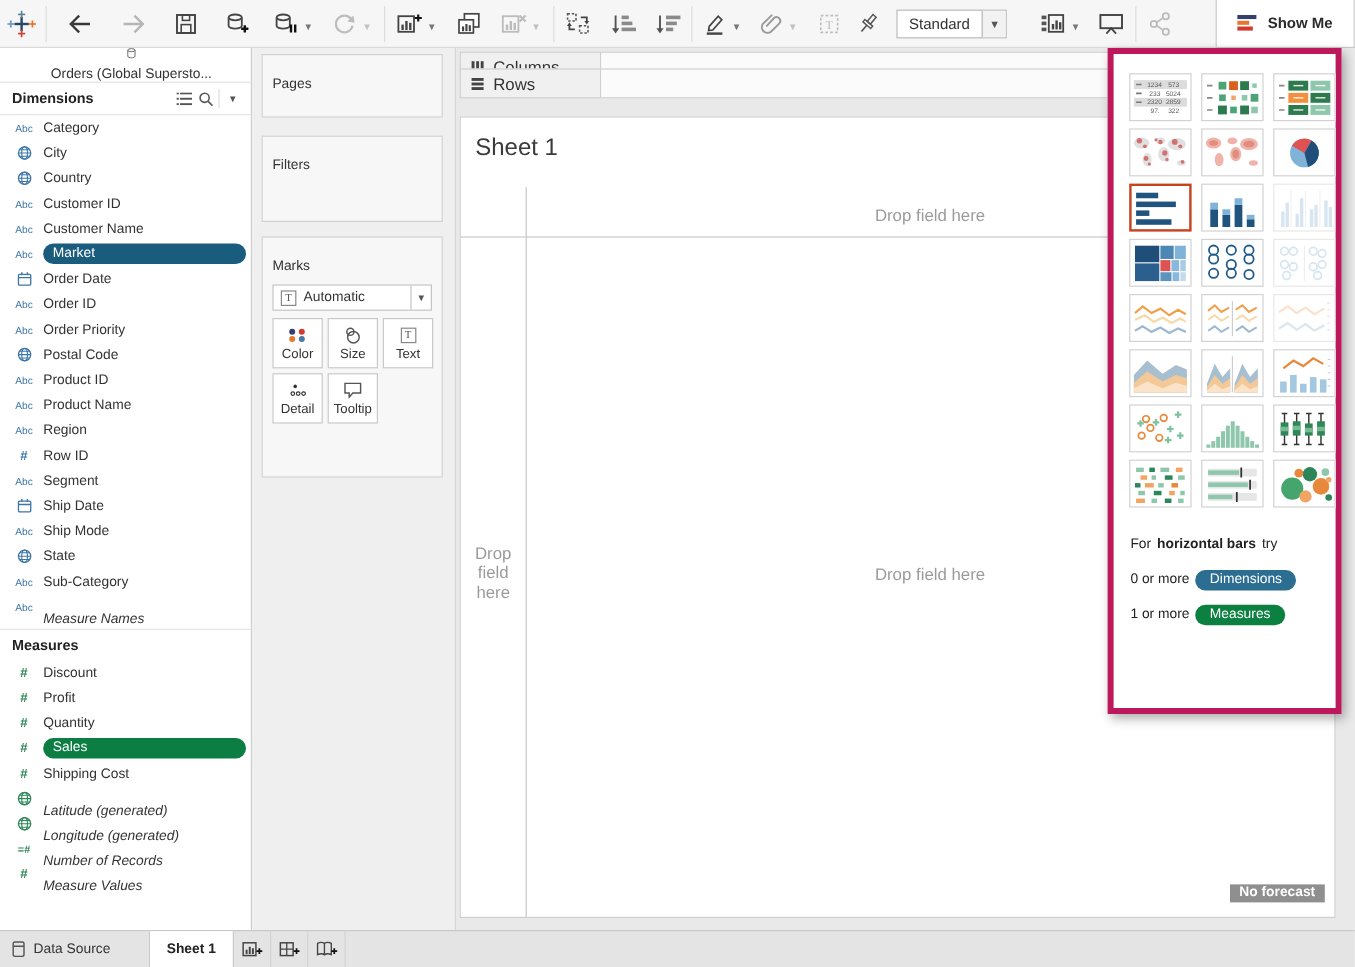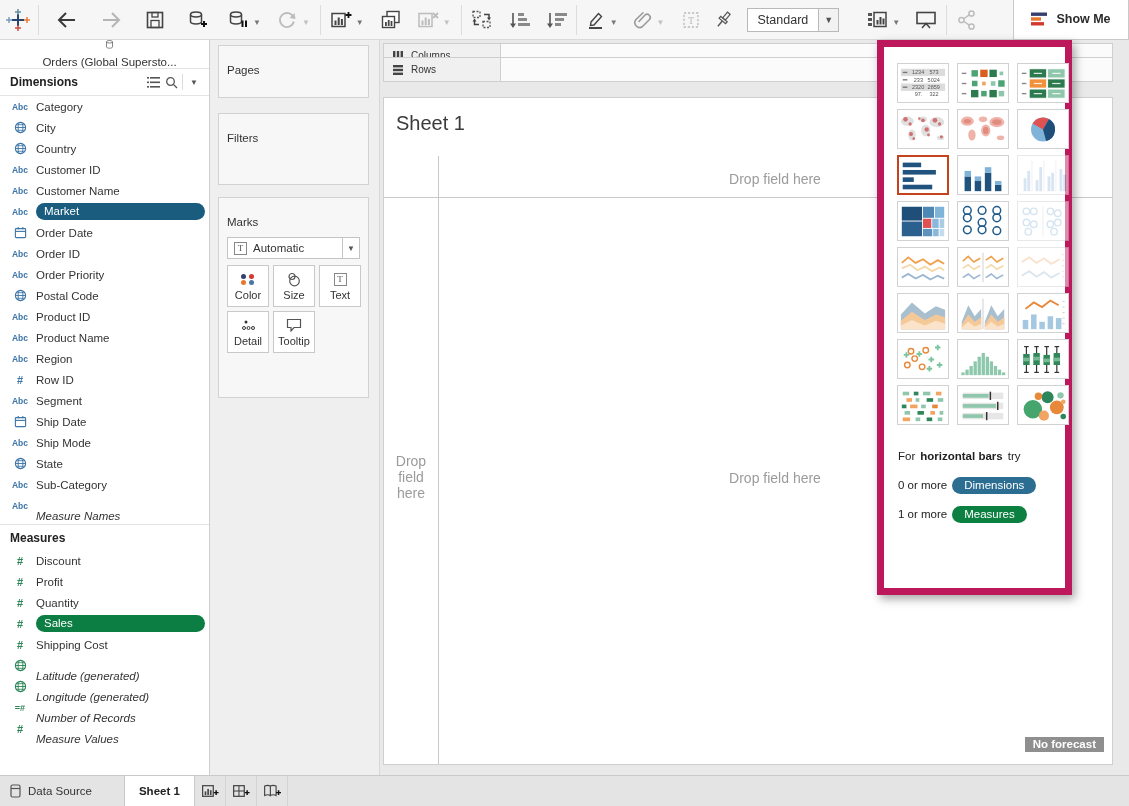--- a/index.html
+++ b/index.html
@@ -30,21 +30,21 @@
   .sb-source{height:28px;display:flex;align-items:center;gap:7px;padding-left:10px;font-size:11.5px;color:#333;flex-direction:column;}
   .sb-header{height:28px;display:flex;align-items:center;padding:0 6px 0 10px;border-top:1px solid #e4e4e4;border-bottom:1px solid #e4e4e4;}
   .sb-header .hlabel{font-size:12px;font-weight:bold;color:#222;flex:1;}
   .hicon{display:flex;align-items:center;justify-content:center;width:18px;color:#555;}
   .hsep{width:1px;height:16px;background:#ddd;margin:0 2px;}
   .meas-head{height:26px;display:flex;align-items:center;padding-left:10px;font-size:12px;font-weight:bold;color:#222;
     border-top:1px solid #e4e4e4;margin-top:8px;}
   .field{height:21px;display:flex;align-items:center;font-size:11.5px;color:#333;}
   .ficon{width:22px;margin-left:9px;margin-right:5px;display:flex;justify-content:center;align-items:center;}
   .field.dim .ficon{color:var(--dim-icon);} .field.meas .ficon{color:var(--meas-icon);}
-  .fi-abc{font-size:8.5px;font-weight:bold;} .fi-hash{font-size:11px;font-weight:bold;} .fi-eqhash{font-size:9px;font-weight:bold;}
+  .fi-abc{font-size:8.5px;font-weight:normal;} .fi-hash{font-size:11px;font-weight:bold;} .fi-eqhash{font-size:9px;font-weight:bold;}
   .fi-svg{width:13px;height:13px;display:block;}
   .flabel{flex:1;white-space:nowrap;overflow:hidden;}
   .flabel.italic{font-style:italic;margin-top:20px;}
   .field .pill{background:var(--dim-pill);color:#fff;border-radius:10px;padding:2px 8px 3px;margin-right:4px;}
   .field.meas .pill{background:var(--meas-pill);}
 
   
   #midpanel{left:210px;top:40px;width:170px;height:735px;background:#efefef;border-right:1px solid #d7d7d7;}
   .card{position:absolute;left:8px;width:151px;background:#f7f7f7;border:1px solid #d2d2d2;
     font-size:11.5px;color:#333;padding:18px 8px;}
@@ -58,35 +58,35 @@
   .markbtn{width:42px;height:42px;background:#fff;border:1px solid #c9c9c9;display:flex;flex-direction:column;
     align-items:center;justify-content:center;gap:2px;font-size:11px;color:#333;}
   .mb-icon{height:16px;display:flex;align-items:center;justify-content:center;}
   .dots4{display:grid;grid-template-columns:7px 7px;grid-gap:1px;}
   .dots4 i{width:5px;height:5px;border-radius:50%;}
 
   
   #canvas{left:380px;top:40px;width:736px;height:735px;background:#e9e9e9;}
   .shelf{position:absolute;left:3px;width:730px;height:25px;display:flex;}
   .shelf-head{width:118px;background:#f0f0f0;border:1px solid #cfcfcf;display:flex;align-items:center;gap:7px;
-    padding-left:8px;font-size:10px;color:#333;}
+    padding-left:8px;font-size:14px;color:#333;}
   .shelf-body{flex:1;background:#fbfbfb;border:1px solid #cfcfcf;border-left:none;}
   #sheet{position:absolute;left:3px;top:57px;width:730px;height:668px;background:#fff;border:1px solid #cfcfcf;}
   #sheet-title{position:absolute;left:12px;top:14px;font-size:20px;color:#3b3b3b;font-weight:300;}
   .vline{position:absolute;left:54px;top:58px;bottom:0;width:1px;background:#c8c8c8;}
   .hline{position:absolute;left:0;right:0;top:99px;height:1px;background:#c8c8c8;}
   .dropzone{position:absolute;color:#9b9b9b;font-size:14px;}
   #drop-top{left:54px;right:0;top:73px;text-align:center;}
   #drop-left{left:0;width:54px;top:355px;text-align:center;line-height:16px;padding:0 8px;}
   #drop-center{left:54px;right:0;top:372px;text-align:center;}
   #no-forecast{position:absolute;right:8px;bottom:12px;background:var(--no-forecast);color:#fff;
     font-weight:bold;font-size:11.5px;padding:1px 8px 2px;}
 
   
-  #showme{left:877px;top:40px;width:195px;height:555px;background:#fff;border:7px solid #be185d;
+  #showme{left:923px;top:40px;width:195px;height:555px;background:#fff;border:5px solid #be185d;
     box-shadow:3px 4px 9px rgba(0,0,0,.35);z-index:10;}
   #showme-grid{position:absolute;left:13px;top:16px;display:grid;grid-template-columns:repeat(3,52px);gap:6px 8px;}
   .thumb{width:52px;height:40px;border:1px solid #d2d2d2;background:#fff;display:flex;align-items:center;justify-content:center;}
   .thumb svg{width:48px;height:35px;display:block;}
   .thumb.sel{border:2px solid var(--showme-selected);}
   .thumb.dis{opacity:.5;}
   #showme-hint{position:absolute;left:14px;top:399px;font-size:11.5px;color:#222;}
   .hint-line{margin-bottom:9px;display:flex;align-items:center;gap:5px;height:20px;}
   .hint-pill{color:#fff;border-radius:10px;padding:2px 12px 3px;font-size:11.5px;}
   .hint-pill.dimp{background:var(--showme-dim-pill);} .hint-pill.measp{background:var(--showme-meas-pill);}

